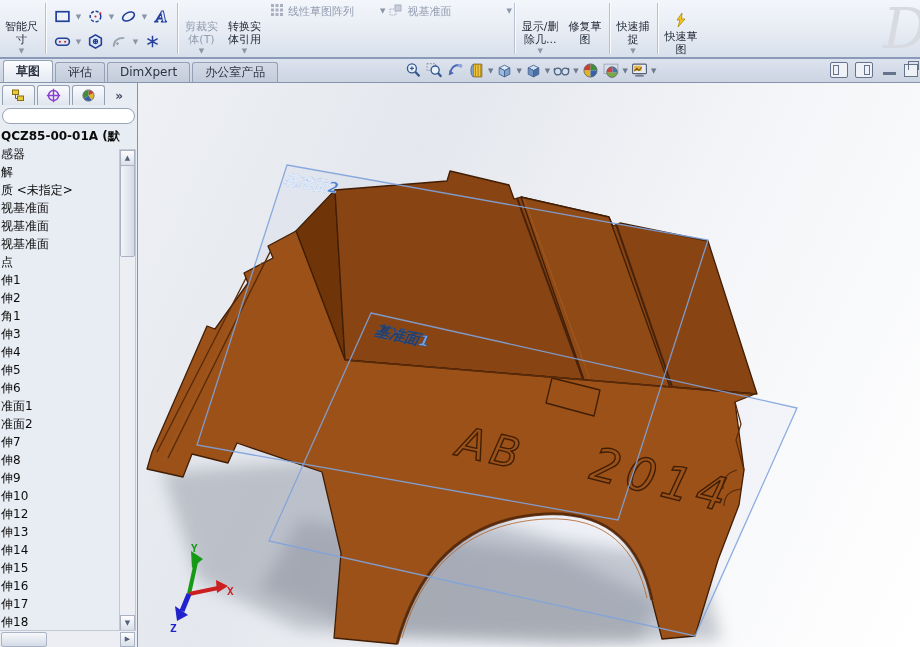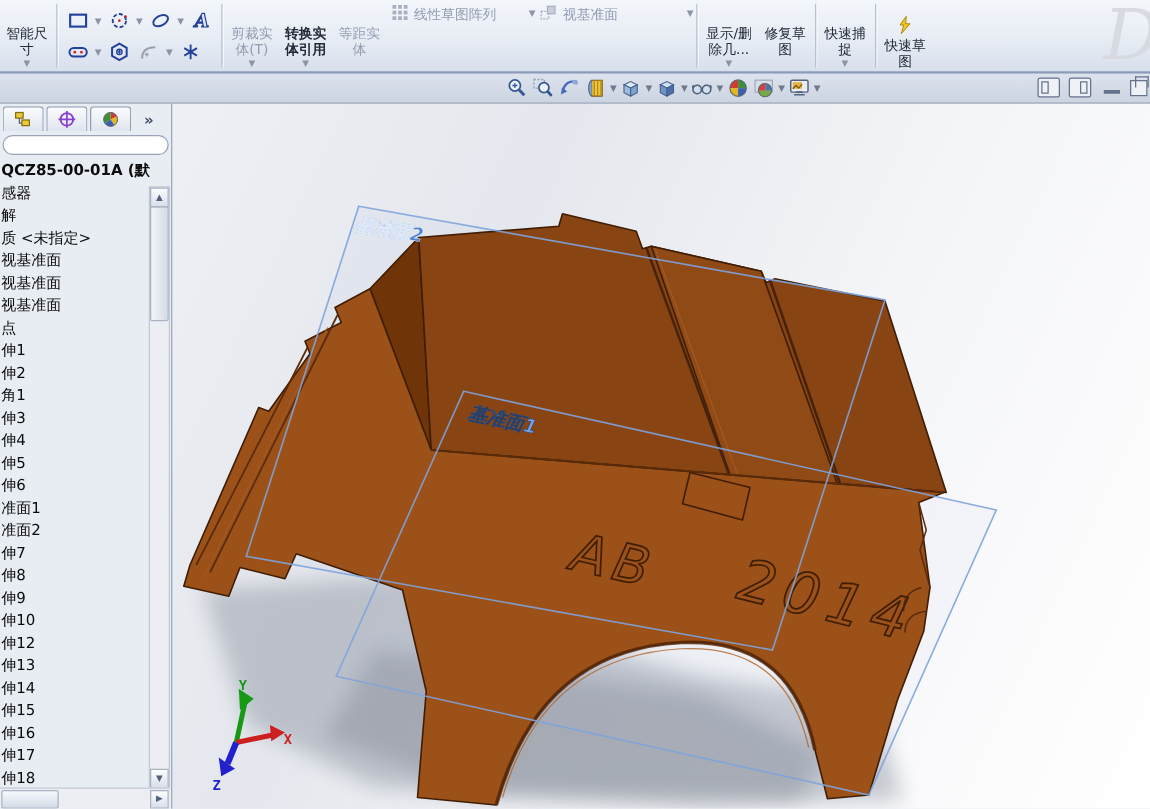--- a/index.html
+++ b/index.html
@@ -134,29 +134,24 @@
       </span>
     </div>
   </div>
   <div class="sep"></div>
 
   <div class="bigbtn disabled">
     <span class="lab">剪裁实</span>
     <span class="lab">体(T)</span>
     <span class="arr">▼</span>
   </div>
-  <div class="bigbtn" style="font-weight:bold">
+  <div class="bigbtn" style="font-weight:normal">
     <span class="lab">转换实</span>
     <span class="lab">体引用</span>
     <span class="arr">▼</span>
-  </div>
-  <div class="bigbtn disabled">
-    <span class="lab">等距实</span>
-    <span class="lab">体</span>
-    <span class="arr" style="visibility:hidden">▼</span>
   </div>
 
   <div class="pgroup">
     <div class="pgrow">
       <span class="pic">
         <svg width="14" height="14" viewBox="0 0 14 14">
             <g fill="#a8b0bf">
               <rect x="1" y="1" width="3" height="3"></rect>
               <rect x="5.5" y="1" width="3" height="3"></rect>
               <rect x="10" y="1" width="3" height="3"></rect>
@@ -209,20 +204,26 @@
         </svg>
     </span>
     <span class="lab">快速草</span>
     <span class="lab">图</span>
   </div>
 
   <div class="watermark">D</div>
 </div>
 
 <div class="row2">
+  <div class="dtabs">
+    <div class="dtab active">草图</div>
+    <div class="dtab">评估</div>
+    <div class="dtab">DimXpert</div>
+    <div class="dtab">办公室产品</div>
+  </div>
 
   <div class="hud">
     <svg class="hic" viewBox="0 0 16 16">
         <circle cx="6.5" cy="6" r="4.2" fill="#eaf1fa" stroke="#35598f" stroke-width="1.3"></circle>
         <path d="M9.6 9.2 L13.6 13.4" stroke="#35598f" stroke-width="2.2"></path>
         <path d="M4.6 6 h3.8 M6.5 4.1 v3.8" stroke="#35598f" stroke-width="1"></path>
       </svg>
     <svg class="hic" viewBox="0 0 16 16">
         <rect x="1" y="1.5" width="8" height="6.5" fill="none" stroke="#98a2b2" stroke-dasharray="1.6 1.2"></rect>
         <circle cx="8.6" cy="7.6" r="3.8" fill="#eaf1fa" stroke="#35598f" stroke-width="1.3"></circle>

